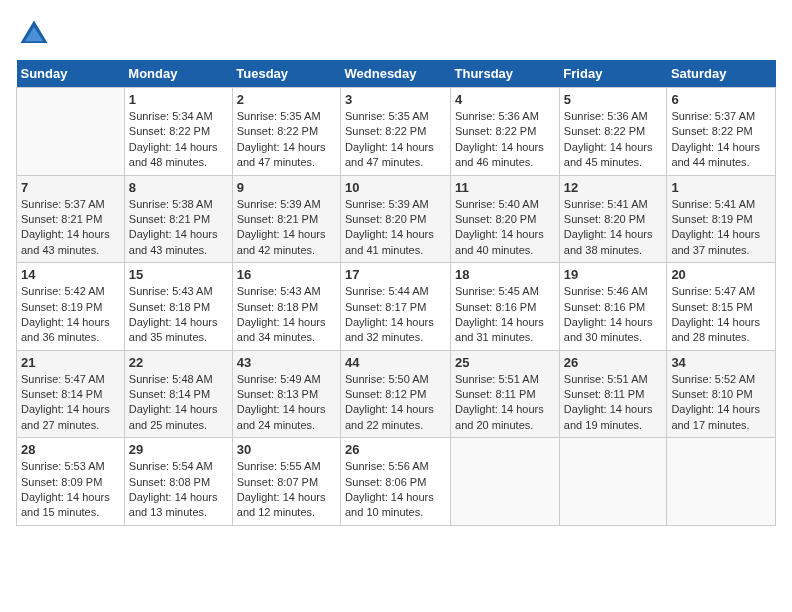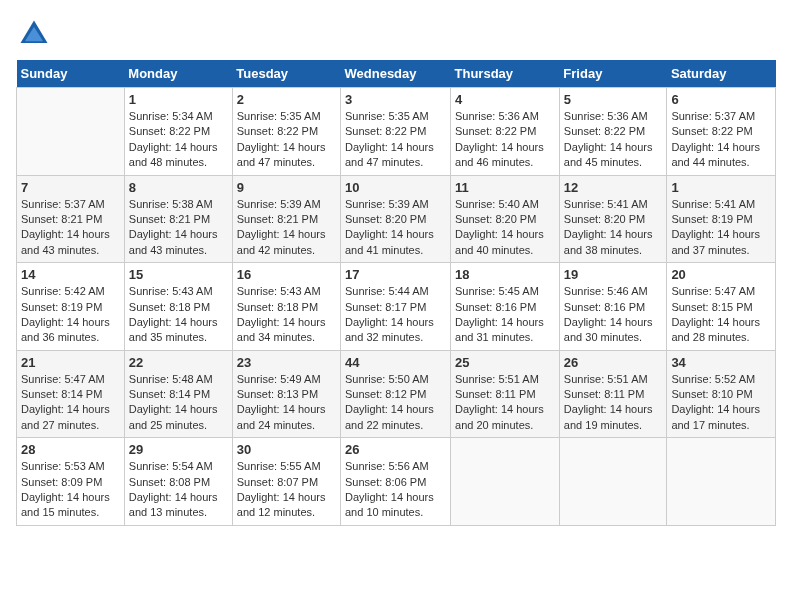--- a/index.html
+++ b/index.html
@@ -216,21 +216,21 @@
       <tr>
         <td>
           <span class="day-number">21</span>
           <div class="day-info">Sunrise: 5:47 AM<br>Sunset: 8:14 PM<br>Daylight: 14 hours<br>and 27 minutes.</div>
         </td>
         <td>
           <span class="day-number">22</span>
           <div class="day-info">Sunrise: 5:48 AM<br>Sunset: 8:14 PM<br>Daylight: 14 hours<br>and 25 minutes.</div>
         </td>
         <td>
-          <span class="day-number">23</span>
+          <span class="day-number">43</span>
           <div class="day-info">Sunrise: 5:49 AM<br>Sunset: 8:13 PM<br>Daylight: 14 hours<br>and 24 minutes.</div>
         </td>
         <td>
           <span class="day-number">44</span>
           <div class="day-info">Sunrise: 5:50 AM<br>Sunset: 8:12 PM<br>Daylight: 14 hours<br>and 22 minutes.</div>
         </td>
         <td>
           <span class="day-number">25</span>
           <div class="day-info">Sunrise: 5:51 AM<br>Sunset: 8:11 PM<br>Daylight: 14 hours<br>and 20 minutes.</div>
         </td>

